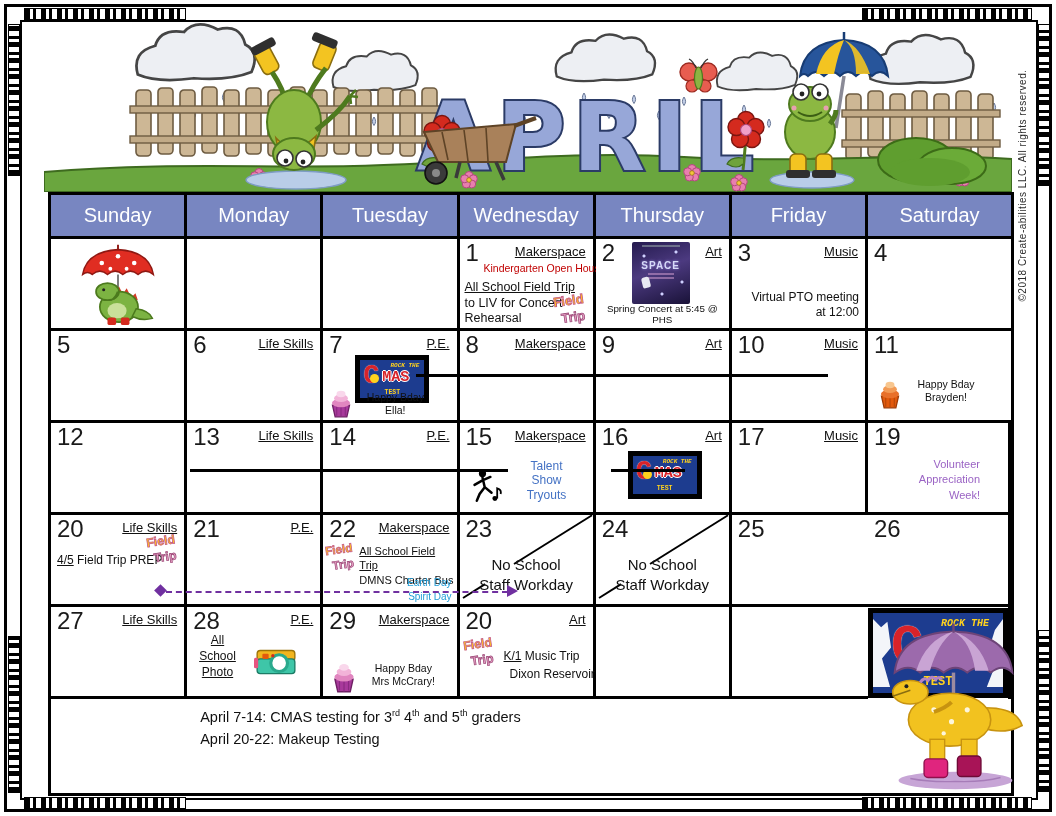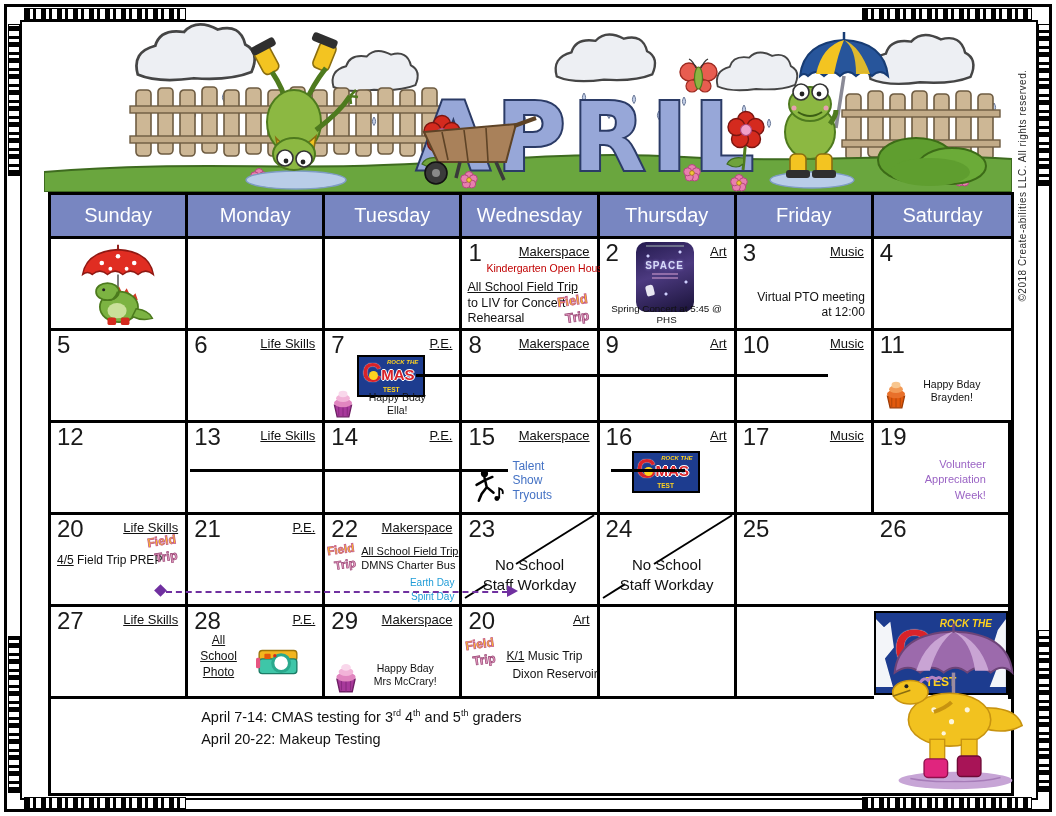--- a/index.html
+++ b/index.html
@@ -30,56 +30,56 @@
   .lc{border-right:none;}
   .num{position:absolute;top:0px;left:6px;font-size:24px;color:#1a1a1a;}
   .subj{position:absolute;top:5px;right:7px;font-size:13px;color:#111;text-decoration:underline;}
   .bu{font-weight:normal;text-decoration:underline;}
 
   .sun1{display:flex;align-items:center;justify-content:center;}
 
   .redline{position:absolute;top:23px;left:24px;font-size:10.5px;color:#c00000;white-space:nowrap;}
   .d1trip{position:absolute;top:41px;left:5px;width:112px;font-size:12.5px;line-height:1.25;}
   .ft{position:absolute;}
-  .poster{position:absolute;top:3px;left:36px;width:58px;height:70px;border-radius:10px;
+  .poster{position:absolute;top:3px;left:36px;width:58px;height:62px;border-radius:2px;
           background:
             radial-gradient(circle at 12px 14px,#cfd0ff 0 1px,transparent 2px),
             radial-gradient(circle at 44px 10px,#cfd0ff 0 1px,transparent 2px),
             radial-gradient(circle at 30px 52px,#cfd0ff 0 1px,transparent 2px),
             radial-gradient(circle at 50px 40px,#cfd0ff 0 1px,transparent 2px),
             linear-gradient(160deg,#241a4e,#4c3a80 45%,#191238);}
   .poster-title{margin-top:13px;text-align:center;color:#d7daf8;font-weight:bold;font-size:10px;
                 letter-spacing:1px;text-shadow:0 0 3px #8f7fd0;}
   .pbar{height:2px;background:#9aa;opacity:.55;margin:3px 10px 0 10px;}
   .pbar.w{margin:2px 16px 0 16px;background:#c9c;}
   .astro{position:absolute;left:10px;bottom:16px;width:8px;height:11px;background:#e8e8f2;
          border-radius:3px 3px 2px 2px;transform:rotate(-14deg);}
   .concert{position:absolute;bottom:3px;left:2px;right:2px;text-align:center;font-size:9.8px;}
   .pto{position:absolute;right:6px;bottom:7px;text-align:right;font-size:12px;line-height:1.3;}
 
-  .cmas{position:relative;background:#1d3c8f;border:2px solid #000000;width:64px;height:38px;flex:none;}
+  .cmas{position:relative;background:#1d3c8f;border:5px solid #000000;width:64px;height:38px;flex:none;font-family:Liberation Mono, monospace;}
   .cmas-rock{position:absolute;top:2px;right:5px;color:#ffd21e;font-size:6px;font-style:italic;font-weight:bold;}
   .cmas-c{position:absolute;left:3px;top:3px;color:#d8232a;font-size:27px;line-height:1;font-weight:bold;
           text-shadow:0 0 1px #fff;}
   .cmas-dot{position:absolute;left:10px;top:14px;width:9px;height:9px;border-radius:50%;background:#ffd21e;}
   .cmas-mas{position:absolute;left:22px;top:9px;color:#d8232a;font-weight:bold;font-size:15px;
             text-shadow:-1px 0 #fff,1px 0 #fff,0 -1px #fff,0 1px #fff;}
   .cmas-test{position:absolute;bottom:2px;left:0;right:0;text-align:center;color:#ffd21e;font-size:6.5px;font-weight:bold;}
   .cmas-lg{width:130px;height:80px;}
   .cmas-lg .cmas-rock{font-size:10px;top:5px;right:14px;}
   .cmas-lg .cmas-c{font-size:54px;left:18px;top:8px;}
   .cmas-lg .cmas-dot{width:17px;height:17px;left:32px;top:30px;}
   .cmas-lg .cmas-mas{font-size:29px;left:55px;top:22px;}
   .cmas-lg .cmas-test{font-size:12px;bottom:4px;}
   .mtn{position:absolute;top:6px;bottom:6px;width:18px;background:#fff;opacity:.95;}
   .mtn-l{left:0;clip-path:polygon(0 0,45% 12%,80% 4%,100% 42%,50% 58%,95% 100%,0 100%);}
   .mtn-r{right:0;clip-path:polygon(100% 0,55% 16%,20% 46%,65% 62%,10% 100%,100% 100%);}
 
   .bday{position:absolute;font-size:10.5px;text-align:center;line-height:1.25;}
-  .talent{position:absolute;left:50px;top:36px;width:74px;text-align:left;color:#4472c4;font-size:12px;line-height:1.2;}
+  .talent{position:absolute;left:50px;top:36px;width:74px;text-align:center;color:#4472c4;font-size:12px;line-height:1.2;}
   .vol{position:absolute;left:22px;top:34px;width:90px;text-align:right;color:#9a63c4;font-size:11px;line-height:1.4;}
   .d20line{position:absolute;top:38px;left:6px;font-size:12px;white-space:nowrap;}
   .d22block{position:absolute;top:29px;left:36px;font-size:11px;line-height:1.3;}
   .spirit{position:absolute;right:5px;bottom:1px;text-align:right;color:#1f9cd7;font-size:10px;line-height:1.35;}
   .noschool{position:absolute;top:40px;left:0;right:0;text-align:center;font-size:15px;line-height:1.35;}
   .slash{position:absolute;border-top:2.5px solid #000;transform-origin:left center;}
   .photo{position:absolute;top:25px;left:12px;font-size:12px;line-height:1.35;text-align:center;}
   .d30a{position:absolute;top:42px;left:44px;font-size:12px;white-space:nowrap;}
   .d30b{position:absolute;top:60px;left:50px;font-size:12px;white-space:nowrap;}
 

